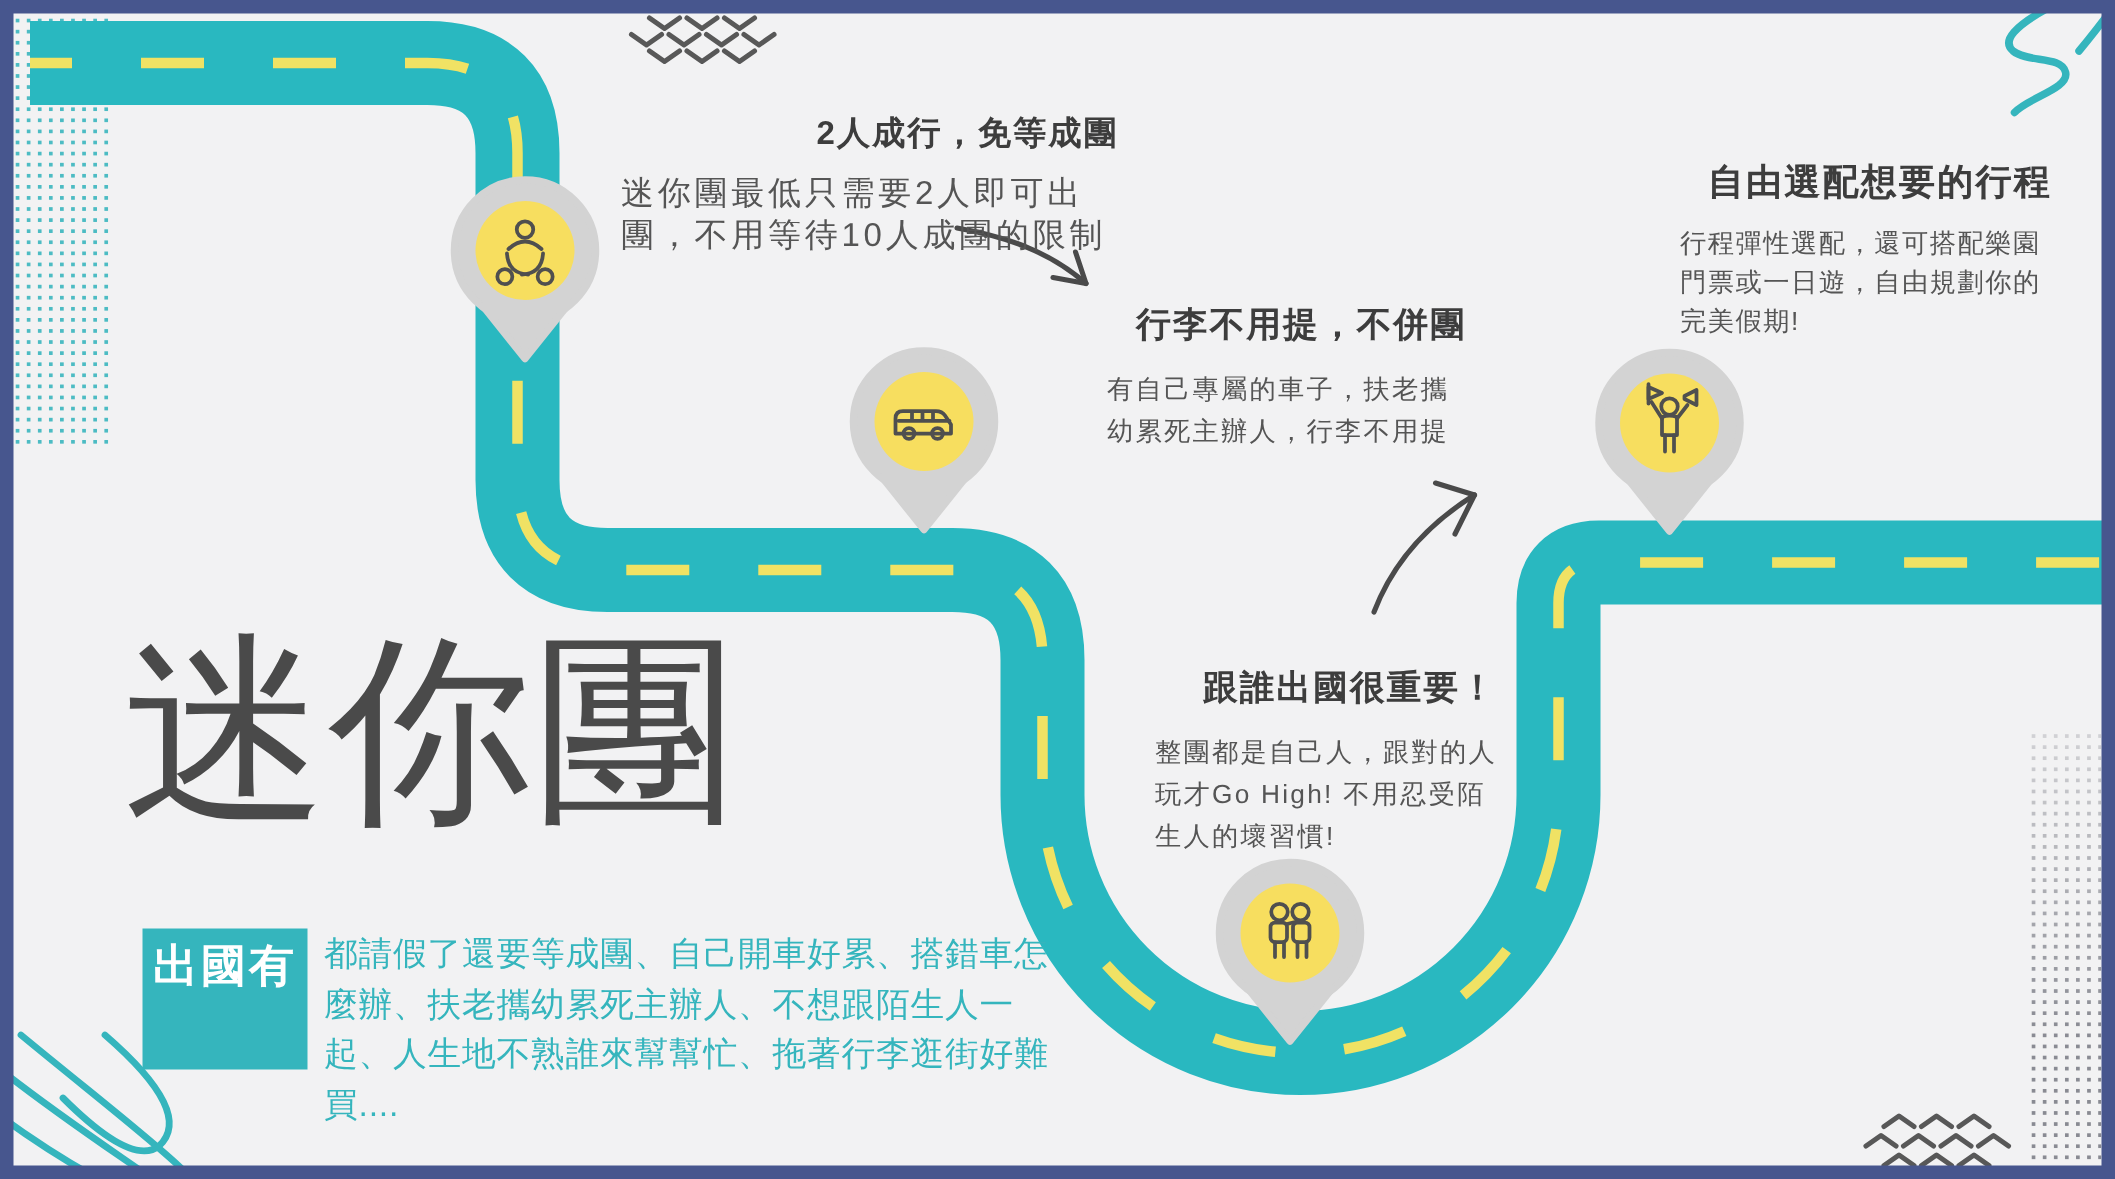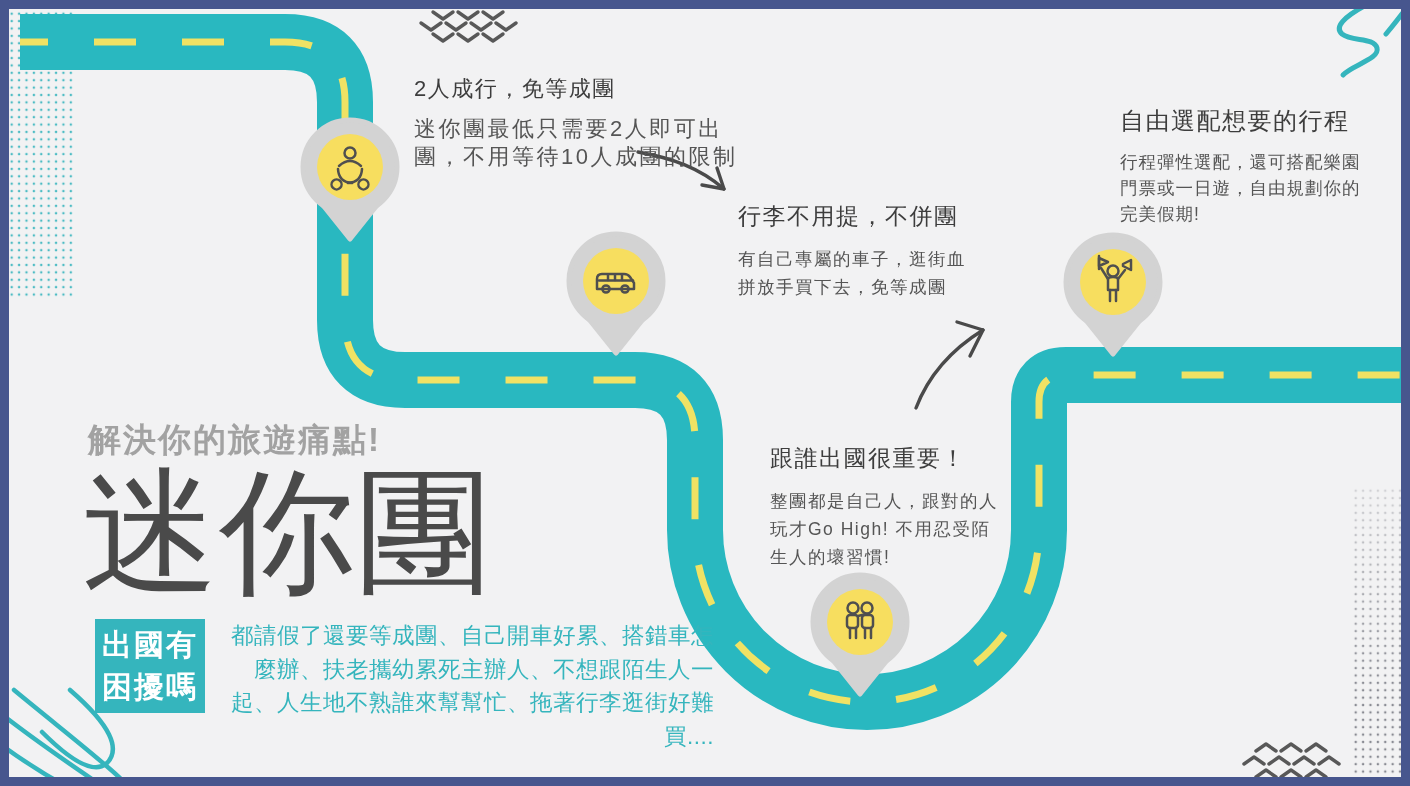--- a/index.html
+++ b/index.html
@@ -30,21 +30,21 @@
   .dots-teal{left:8px;top:10px;width:68px;height:290px;
     background-image:radial-gradient(circle,rgba(47,178,187,.85) 1.3px,transparent 1.5px);
     background-size:7.4px 7.4px;}
   .dots-gray{left:1352px;top:487px;width:49px;height:292px;
     background-image:radial-gradient(circle,rgba(110,112,122,.8) 1.3px,transparent 1.5px);
     background-size:7.4px 7.4px;
     -webkit-mask-image:linear-gradient(180deg,rgba(0,0,0,.3),#000 70%);
     mask-image:linear-gradient(180deg,rgba(0,0,0,.3),#000 70%);}
 
   .stop{position:absolute;z-index:2;}
-  .stop-heading{font-weight:normal;color:var(--heading-dark);letter-spacing:1.5px;}
+  .stop-heading{font-weight:bold;color:var(--heading-dark);letter-spacing:1.5px;text-align:right;}
   .stop-body{color:var(--text-dark);letter-spacing:1.5px;}
 
   .stop-1{left:414px;top:74px;width:332px;}
   .stop-1 .stop-heading{font-size:22px;margin-bottom:11px;}
   .stop-1 .stop-body{font-size:22px;line-height:28px;letter-spacing:2.5px;}
 
   .stop-2{left:738px;top:201px;width:240px;}
   .stop-2 .stop-heading{font-size:23px;margin-bottom:13px;}
   .stop-2 .stop-body{font-size:17.5px;line-height:28px;}
 
@@ -58,21 +58,21 @@
 
   .hero{position:absolute;z-index:2;left:82px;top:418px;width:640px;}
   .hero-tagline{font-size:33px;font-weight:bold;color:var(--tagline-gray);letter-spacing:2px;margin-left:6px;}
   .hero-title{font-size:136px;font-weight:normal;color:var(--title-dark);line-height:1.02;letter-spacing:1px;}
 
   .pain-row{position:absolute;z-index:2;left:95px;top:619px;display:flex;}
   .pain-badge{width:110px;height:94px;background:var(--accent-teal);color:#fff;
     font-size:30px;font-weight:bold;line-height:42px;text-align:center;letter-spacing:2px;
     padding-top:5px;flex:none;}
   .pain-text{width:498px;margin-left:11px;color:var(--accent-teal);
-    font-size:22.5px;line-height:33.5px;letter-spacing:0.5px;text-align:right;}
+    font-size:22.5px;line-height:33.5px;letter-spacing:0.5px;}
 </style>
 </head>
 <body>
 
 <div class="page">
 
   <div class="dots dots-teal"></div>
   <div class="dots dots-gray"></div>
 
   <svg class="scene" width="1410" height="786" viewBox="0 0 1410 786">
@@ -197,40 +197,38 @@
     </g>
   </svg>
 
   <div class="stop stop-1">
     <div class="stop-heading">2人成行，免等成團</div>
     <div class="stop-body">迷你團最低只需要2人即可出團，不用等待10人成團的限制</div>
   </div>
 
   <div class="stop stop-2">
     <div class="stop-heading">行李不用提，不併團</div>
-    <div class="stop-body">有自己專屬的車子，逛街血拼放手買下去，免等成團</div>
+    <div class="stop-body">有自己專屬的車子，扶老攜幼累死主辦人，行李不用提</div>
   </div>
 
   <div class="stop stop-4">
     <div class="stop-heading">自由選配想要的行程</div>
     <div class="stop-body">行程彈性選配，還可搭配樂園門票或一日遊，自由規劃你的完美假期!</div>
   </div>
 
   <div class="stop stop-3">
     <div class="stop-heading">跟誰出國很重要！</div>
     <div class="stop-body">整團都是自己人，跟對的人玩才Go High! 不用忍受陌生人的壞習慣!</div>
   </div>
 
   <div class="hero">
-    <div class="hero-tagline">解決你的旅遊痛點!</div>
     <div class="hero-title">迷你團</div>
   </div>
 
   <div class="pain-row">
     <div class="pain-badge">
       <div>出國有</div>
-      <div>困擾嗎</div>
     </div>
     <div class="pain-text">都請假了還要等成團、自己開車好累、搭錯車怎麼辦、扶老攜幼累死主辦人、不想跟陌生人一起、人生地不熟誰來幫幫忙、拖著行李逛街好難買....</div>
   </div>
 
   <div class="frame"></div>
 </div>
 
 </body></html>

